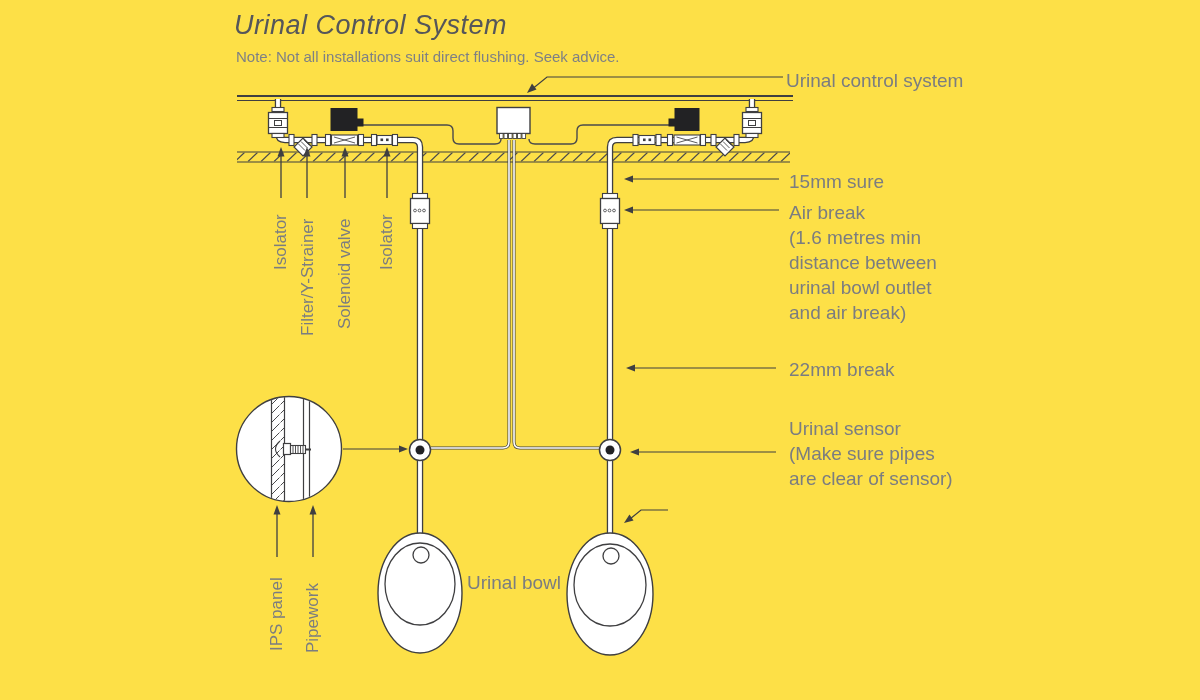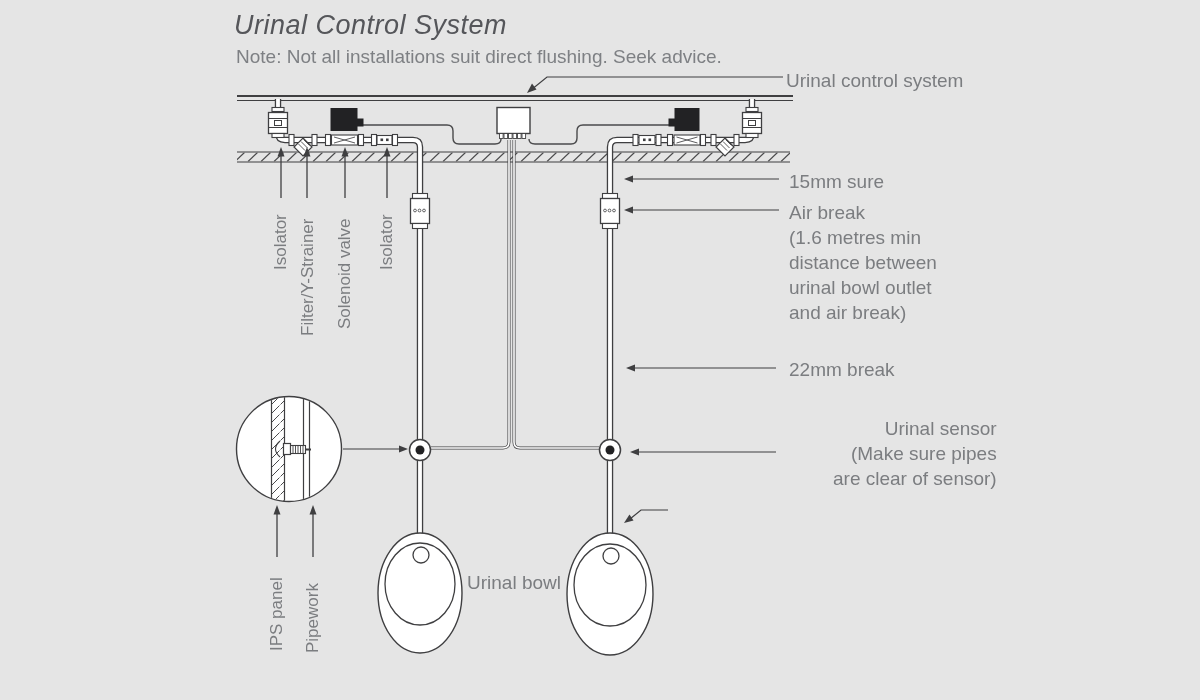--- a/index.html
+++ b/index.html
@@ -1,21 +1,21 @@
 <!DOCTYPE html>
 <html><head>
 <meta charset="utf-8">
 <style>
   html,body{margin:0;padding:0;background:#ffffff;}
-  #stage{position:relative;width:1200px;height:700px;background:#e5e5e5;overflow:hidden;
+  #stage{position:relative;width:1200px;height:700px;background:#fde047;overflow:hidden;
          font-family:"Liberation Sans",sans-serif;}
   #art{position:absolute;left:0;top:0;}
   .txt{position:absolute;color:#7b7d80;font-size:19px;line-height:25px;white-space:pre-line;}
   .title{position:absolute;color:#55565a;font-size:27px;font-style:italic;letter-spacing:.5px;}
-  .small{font-size:19px;line-height:19px;}
+  .small{font-size:15px;line-height:19px;}
   .vlabel{position:absolute;width:160px;height:20px;font-size:17px;color:#7b7d80;
           transform:rotate(-90deg);transform-origin:0 0;white-space:nowrap;}
 </style>
 </head>
 <body>
 
 <div id="stage">
 
 <svg id="art" width="1200" height="700" viewBox="0 0 1200 700">
   <defs>
@@ -243,21 +243,21 @@
 <div class="txt small" style="left:236px;top:47px;color:#7e8084;">Note: Not all installations suit direct flushing. Seek advice.</div>
 
 <div class="txt" style="left:786px;top:68px;">Urinal control system</div>
 <div class="txt" style="left:789px;top:169px;">15mm sure</div>
 <div class="txt" style="left:789px;top:200px;">Air break
 (1.6 metres min
 distance between
 urinal bowl outlet
 and air break)</div>
 <div class="txt" style="left:789px;top:357px;">22mm break</div>
-<div class="txt" style="left:833px;top:416px;text-align:right;">Urinal sensor
+<div class="txt" style="left:789px;top:416px;">Urinal sensor
 (Make sure pipes
 are clear of sensor)</div>
 <div class="txt" style="left:467px;top:570px;">Urinal bowl</div>
 
 <div class="vlabel" style="left:271px;top:270px;">Isolator</div>
 <div class="vlabel" style="left:298px;top:336px;">Filter/Y-Strainer</div>
 <div class="vlabel" style="left:335px;top:329px;">Solenoid valve</div>
 <div class="vlabel" style="left:377px;top:270px;">Isolator</div>
 <div class="vlabel" style="left:267px;top:651px;">IPS panel</div>
 <div class="vlabel" style="left:303px;top:653px;">Pipework</div>

